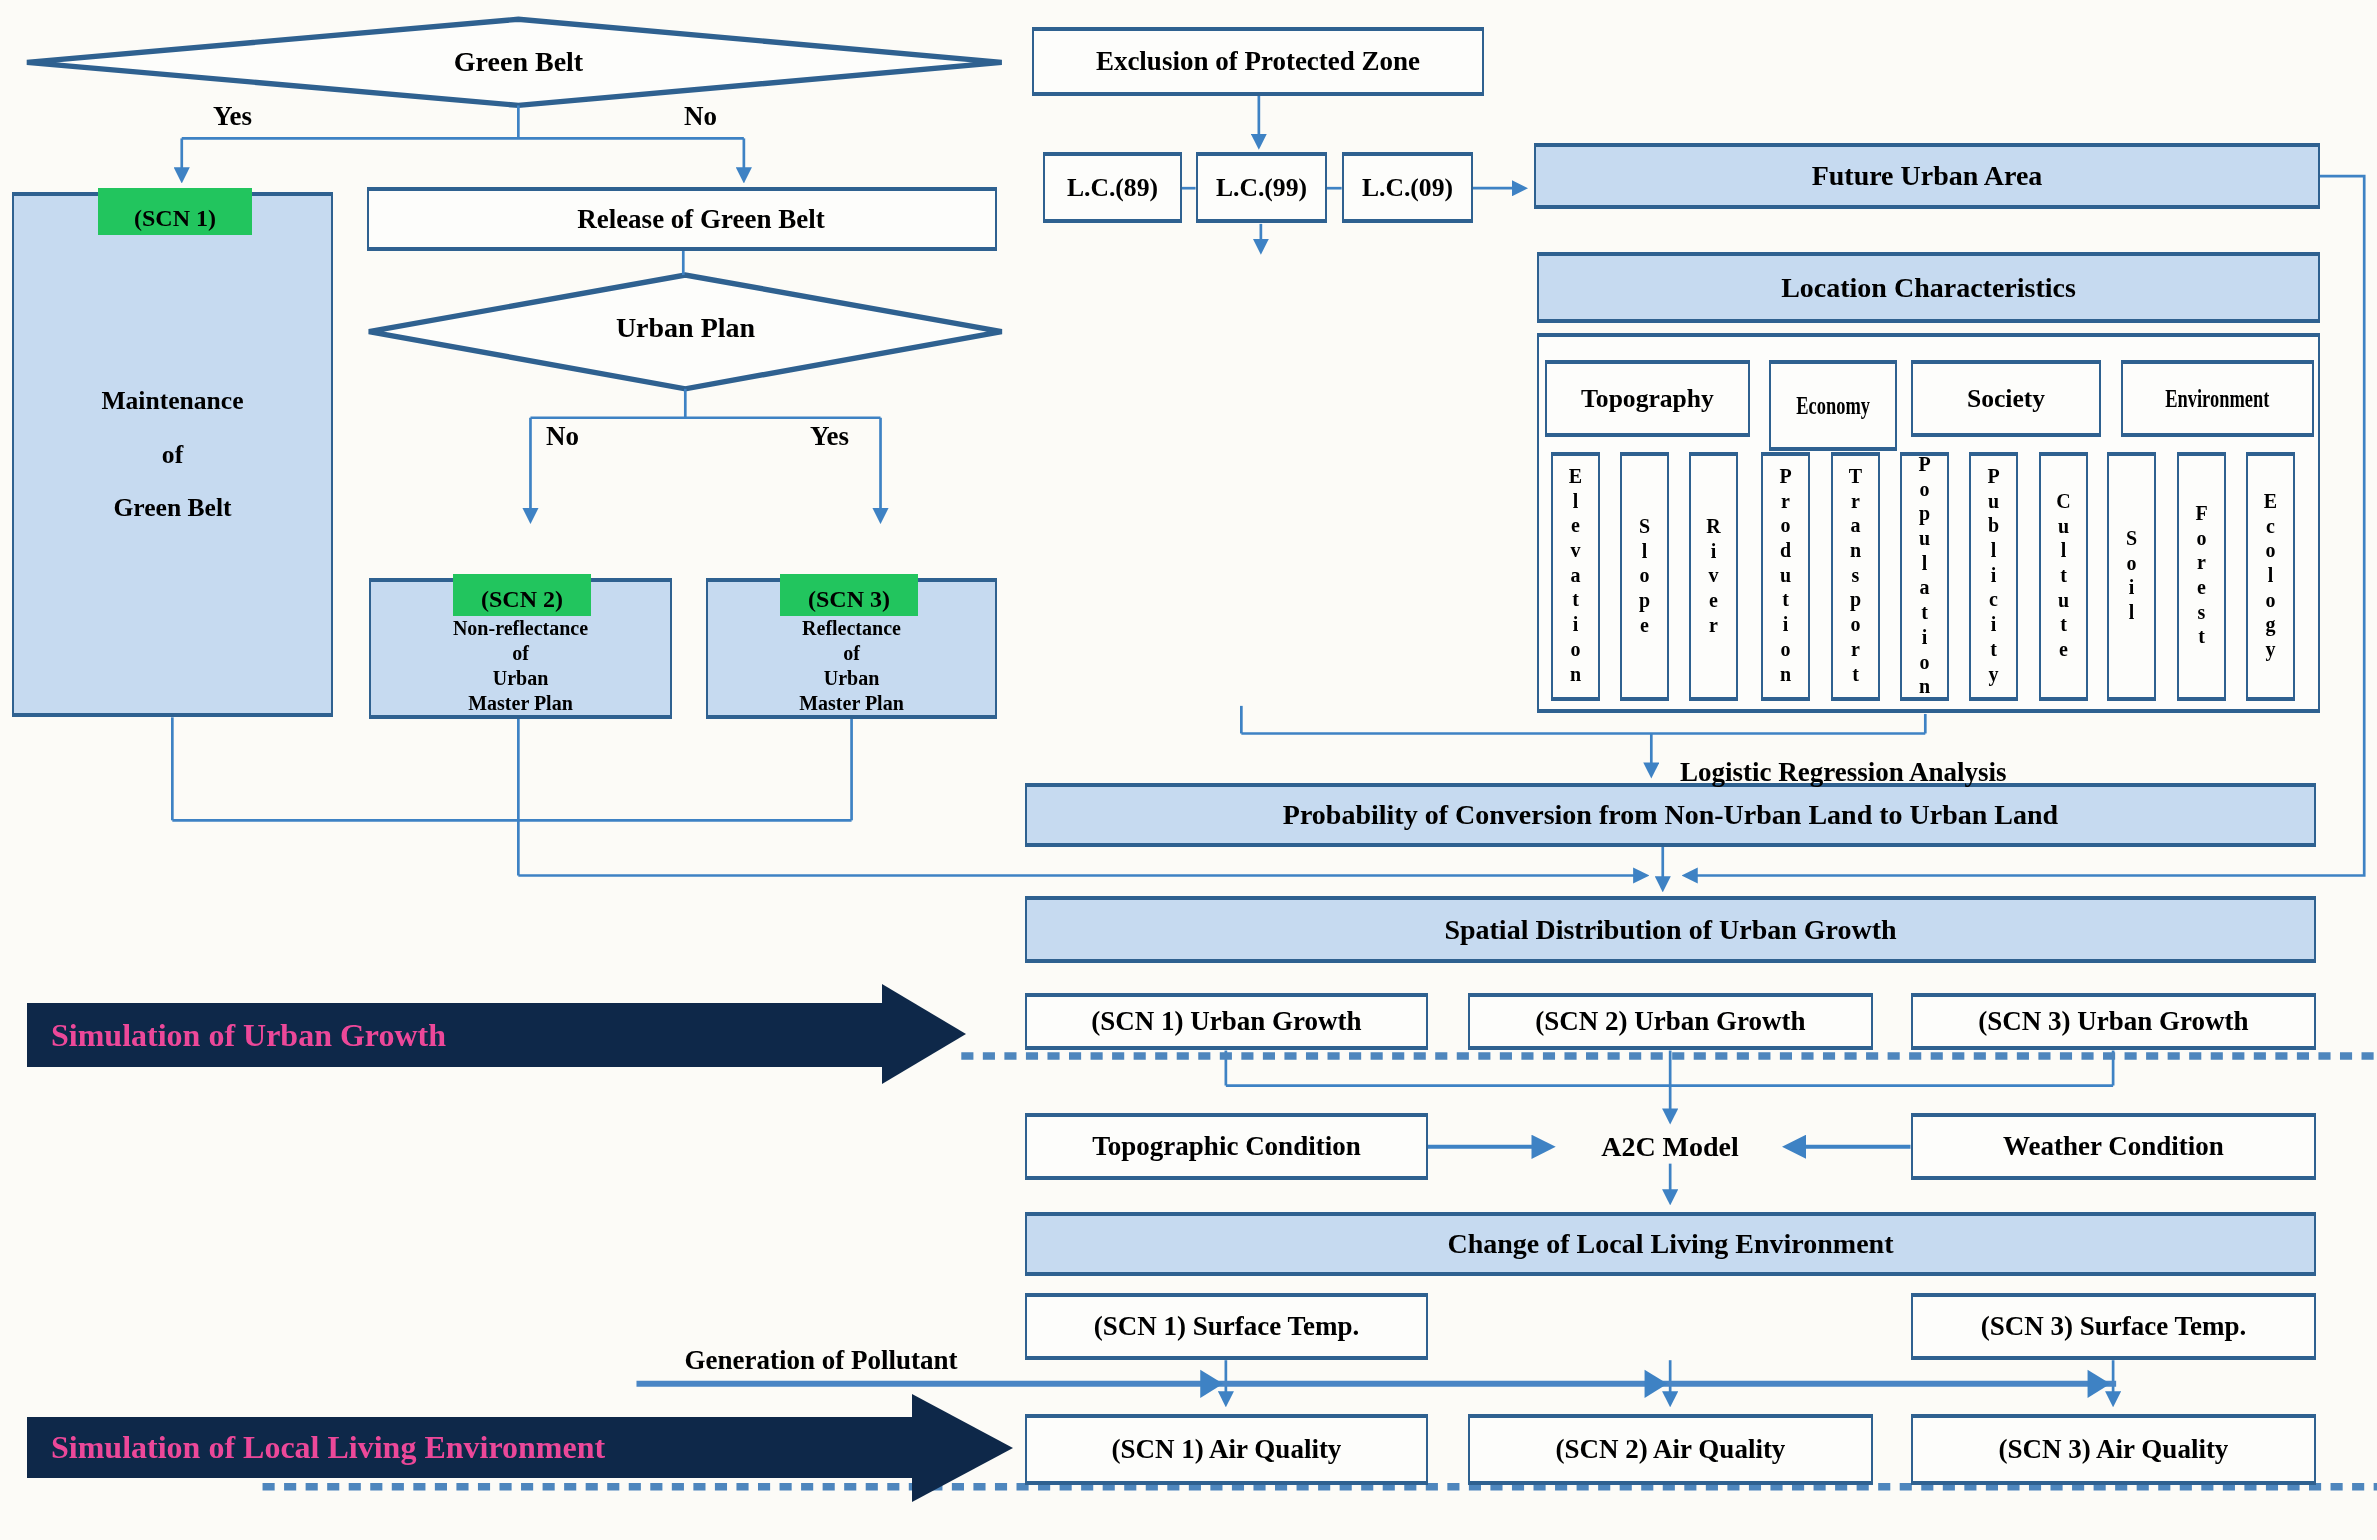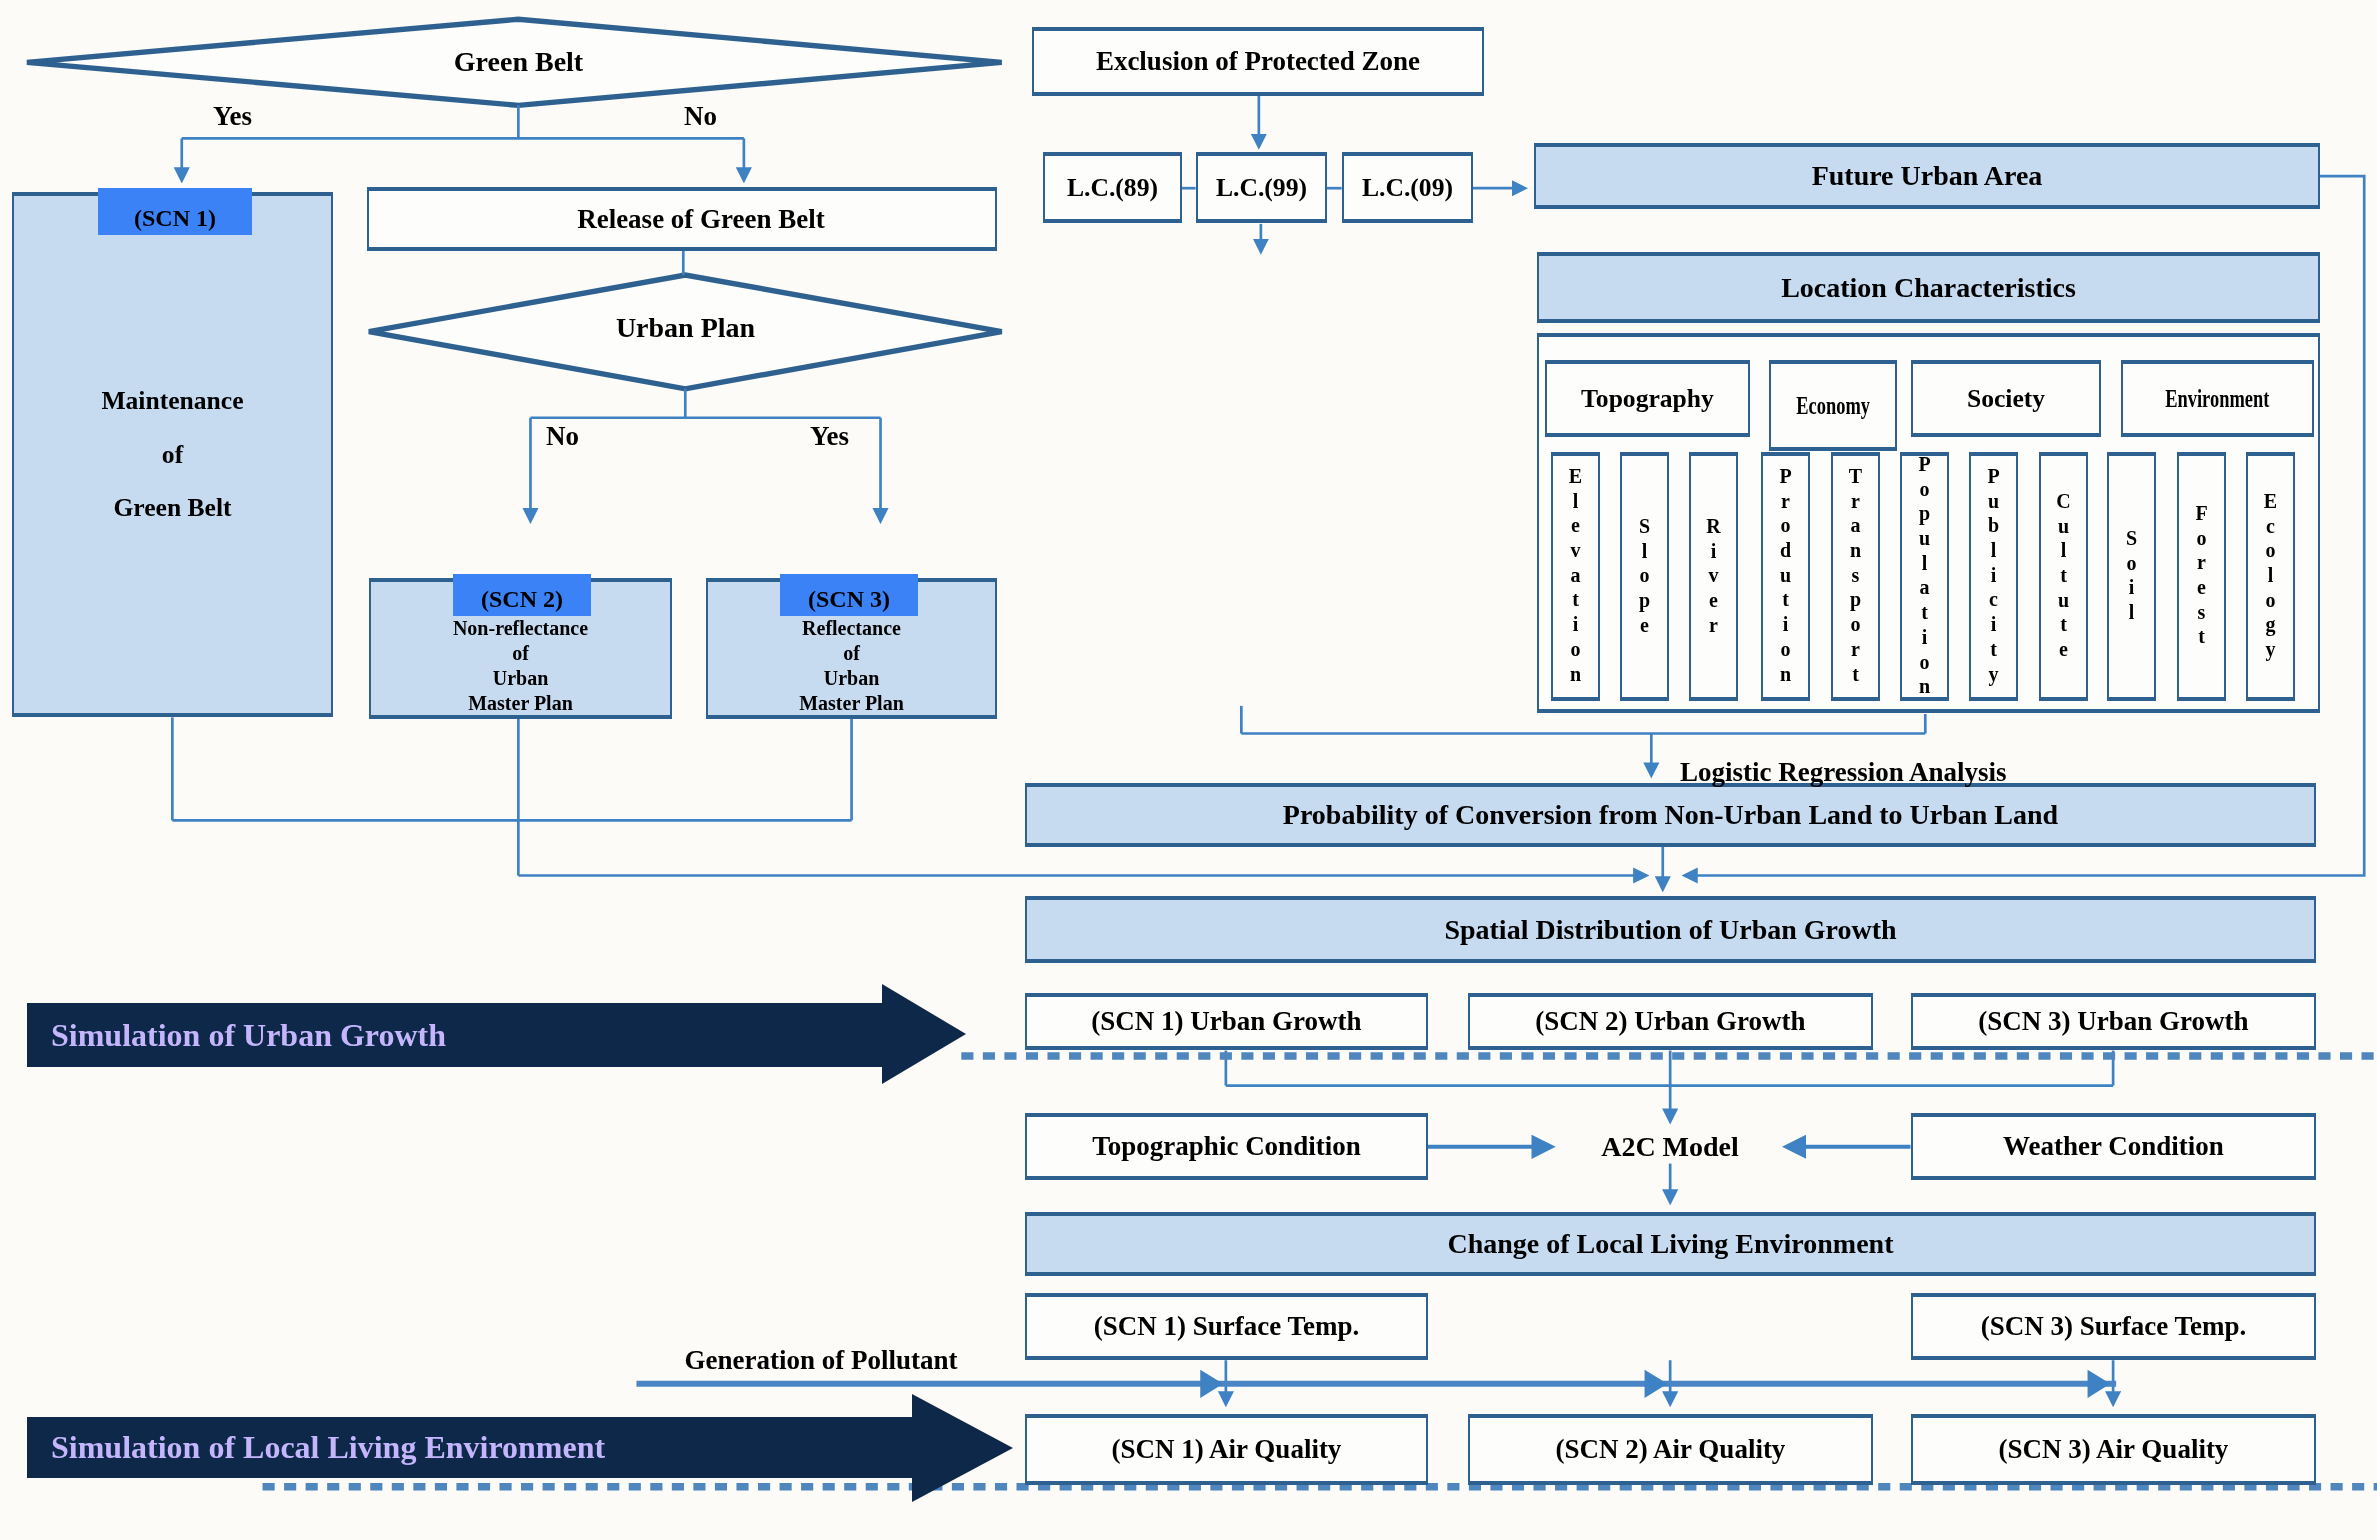--- a/index.html
+++ b/index.html
@@ -5,24 +5,24 @@
   html,body{margin:0;padding:0;background:#fcfbf7;}
   #stage{position:relative;width:2377px;height:1541px;background:#fcfbf7;overflow:hidden;
          font-family:"Liberation Serif","DejaVu Serif",serif;font-weight:700;color:#000;}
   #wires{position:absolute;left:0;top:0;z-index:0;}
   .box{position:absolute;box-sizing:border-box;display:flex;align-items:center;justify-content:center;
        text-align:center;z-index:1;border:2.7px solid #2f6190;border-top-width:4.7px;border-bottom-width:4.7px;
        background:#fdfdfb;}
   .lt{background:#c6daf0;}
   .pre{white-space:pre-line;}
   .lbl{position:absolute;z-index:2;display:flex;align-items:center;justify-content:center;text-align:center;}
-  .notch{position:absolute;z-index:2;background:#3b82f6;display:flex;align-items:flex-end;justify-content:center;
+  .notch{position:absolute;z-index:2;background:#22c55e;display:flex;align-items:flex-end;justify-content:center;
          font-size:24px;padding-bottom:2.7px;box-sizing:border-box;}
   .vert{writing-mode:vertical-rl;text-orientation:upright;letter-spacing:2.7px;font-size:20px;line-height:1;}
-  .banner{position:absolute;z-index:3;background:#0e2849;color:#c4b5fd;display:flex;align-items:center;
+  .banner{position:absolute;z-index:3;background:#0e2849;color:#ec4899;display:flex;align-items:center;
           font-size:32px;padding-left:24px;box-sizing:border-box;}
   .tri{position:absolute;z-index:3;width:0;height:0;}
   .sq{transform:scaleX(0.72);}
   .f38{font-size:25.6px;} .f40{font-size:27px;} .f42{font-size:28px;} .f30{font-size:20px;line-height:1.25;}
 </style>
 </head>
 <body>
 
 <div id="stage">
 

